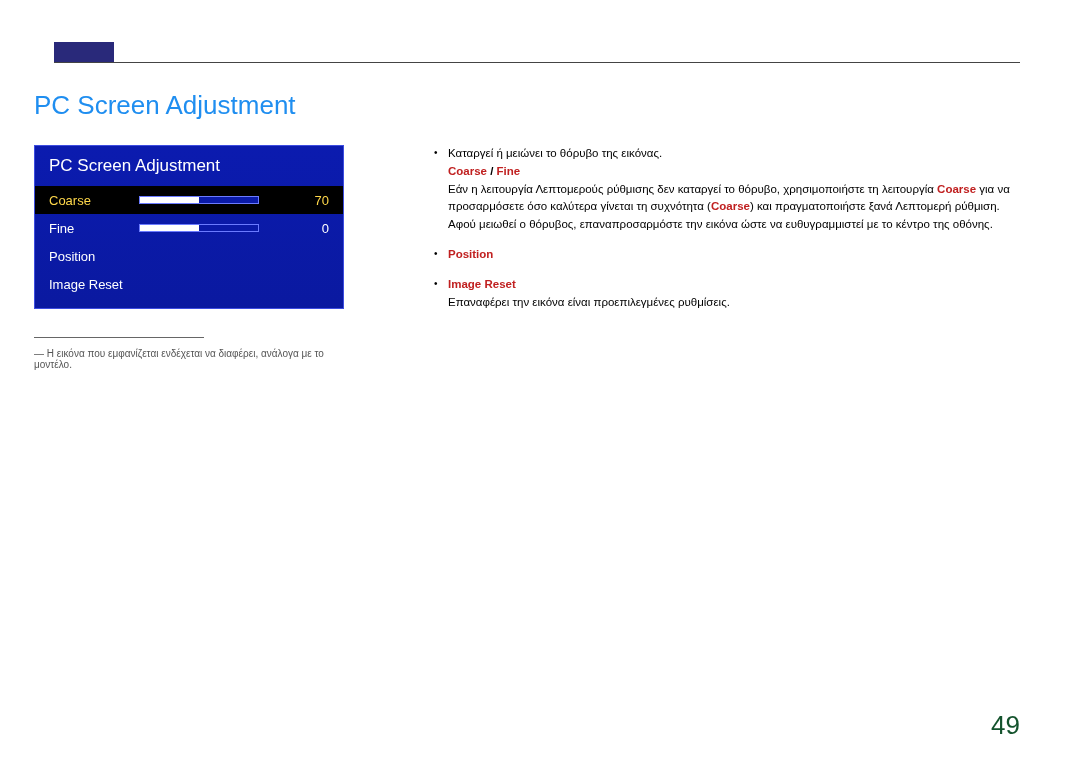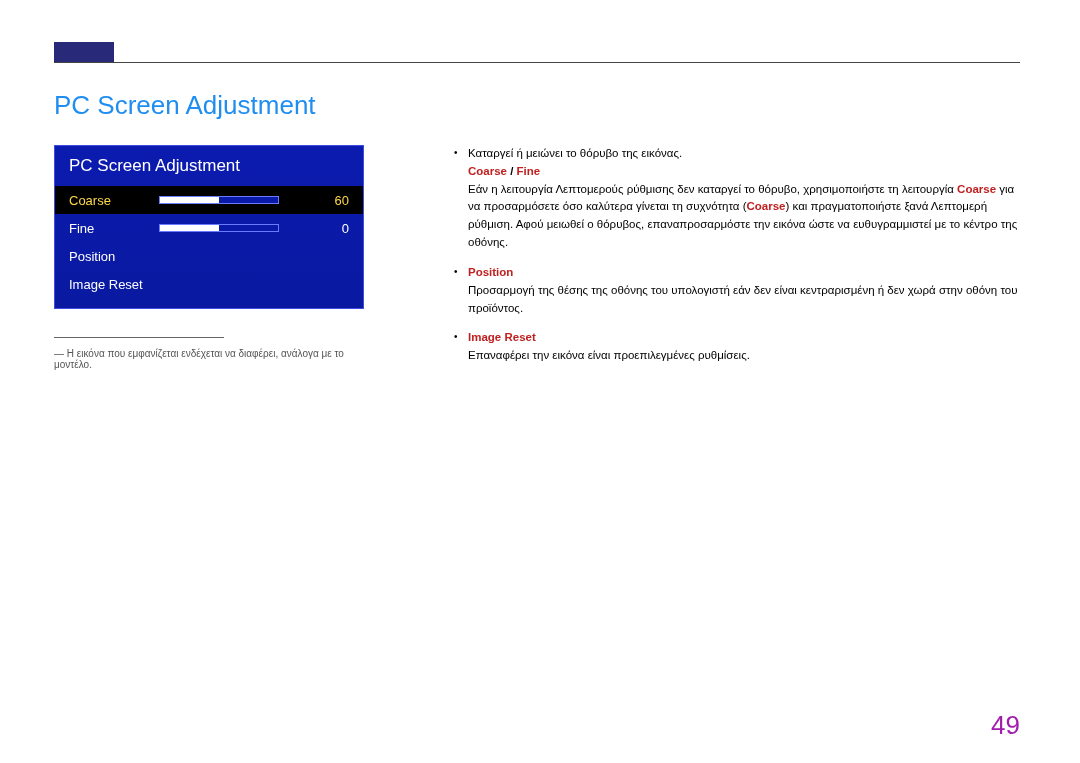--- a/index.html
+++ b/index.html
@@ -1,20 +1,20 @@
 <!DOCTYPE html>
 <html><head>
 <meta charset="utf-8">
 <style>
   * { box-sizing: border-box; margin: 0; padding: 0; }
   html, body { width: 1080px; height: 763px; background: #fff; font-family: Arial, Helvetica, sans-serif; color: #000; }
   .page {
     width: 1080px;
     height: 763px;
-    padding: 40px 60px 30px 54px;
+    padding: 40px 60px 30px 34px;
     position: relative;
   }
   .top-rule {
     border-top: 1px solid #444;
     position: absolute;
     left: 54px; right: 60px; top: 62px;
   }
   .side-mark {
     position: absolute;
     left: 54px; top: 42px;
@@ -93,21 +93,21 @@
   }
   .term { font-weight: bold; }
   .red { color: #c02020; }
   .arrow { display:inline-block; font-size:10px; }
 
   .page-number {
     position: absolute;
     right: 60px;
     bottom: 22px;
     font-size: 26px;
-    color: #a21caf;
+    color: #14532d;
     font-weight: 300;
   }
 </style>
 </head>
 <body>
 
 <div class="page">
   <div class="side-mark"></div>
   <div class="top-rule"></div>
 
@@ -117,21 +117,21 @@
 
     <div class="col-left">
       <div class="osd">
         <div class="osd-title">PC Screen Adjustment</div>
 
         <div class="osd-row selected">
           <span class="label">Coarse</span>
           <span class="slider">
               <span class="fill" style="width:50%"></span>
             </span>
-          <span class="val">60</span>
+          <span class="val">70</span>
         </div>
 
         <div class="osd-row">
           <span class="label">Fine</span>
           <span class="slider">
               <span class="fill" style="width:50%"></span>
             </span>
           <span class="val">0</span>
         </div>
 
@@ -159,21 +159,20 @@
           <p>
             <span class="term red">Coarse</span><span class="term"> / </span><span class="term red">Fine</span>
           </p>
           <p>
             <span>Εάν η λειτουργία Λεπτομερούς ρύθμισης δεν καταργεί το θόρυβο, χρησιμοποιήστε τη λειτουργία </span><span class="red term">Coarse</span><span> για να προσαρμόσετε όσο καλύτερα γίνεται τη συχνότητα (</span><span class="red term">Coarse</span><span>) και πραγματοποιήστε ξανά Λεπτομερή ρύθμιση. Αφού μειωθεί ο θόρυβος, επαναπροσαρμόστε την εικόνα ώστε να ευθυγραμμιστεί με το κέντρο της οθόνης.</span>
           </p>
         </li>
 
         <li>
           <p class="term red">Position</p>
-          <p>Προσαρμογή της θέσης της οθόνης του υπολογιστή εάν δεν είναι κεντραρισμένη ή δεν χωρά στην οθόνη του προϊόντος.</p>
         </li>
 
         <li>
           <p class="term red">Image Reset</p>
           <p>Επαναφέρει την εικόνα είναι προεπιλεγμένες ρυθμίσεις.</p>
         </li>
 
       </ul>
     </div>
 

